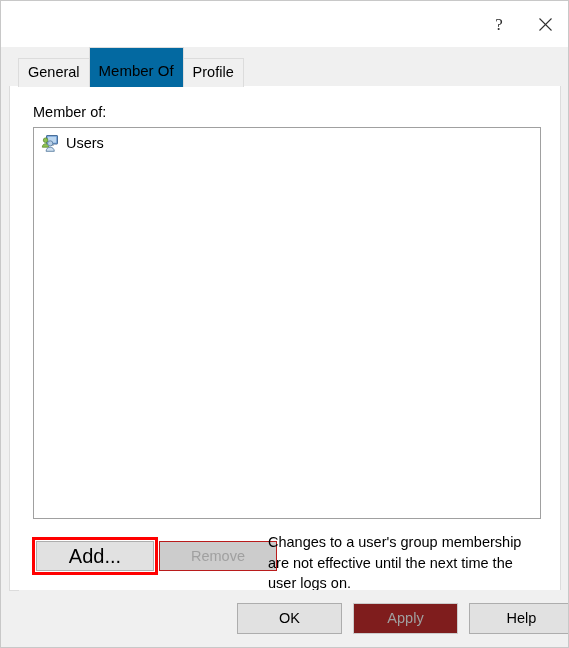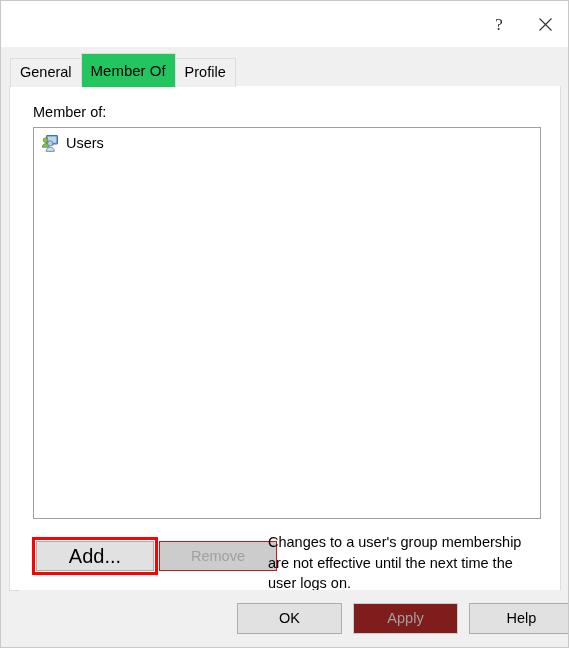--- a/index.html
+++ b/index.html
@@ -64,21 +64,21 @@
   .tabstrip {
     position: absolute;
     left: 1px;
     top: 46px;
     width: 567px;
     height: 40px;
     background: #f0f0f0;
   }
   .tabs {
     position: absolute;
-    left: 8px;
+    left: 16px;
     bottom: 0;
     display: flex;
     align-items: flex-end;
     height: 40px;
   }
   .tab {
     font-size: 14.5px;
     color: #000000;
     background: #f0f0f0;
     border: 1px solid #dcdcdc;
@@ -87,23 +87,23 @@
     margin-right: -1px;
     height: 21px;
     line-height: 21px;
     box-sizing: content-box;
     cursor: default;
     white-space: nowrap;
     position: relative;
     z-index: 1;
   }
   .tab.active {
-    background: #22c55e;
+    background: #0369a1;
     border-color: #dcdcdc;
-    padding-top: 6px;
+    padding-top: 12px;
     padding-bottom: 6px;
     margin-top: -3px;
     z-index: 3;
     font-size: 15px;
   }
 
   
   .content {
     position: absolute;
     left: 8px;

